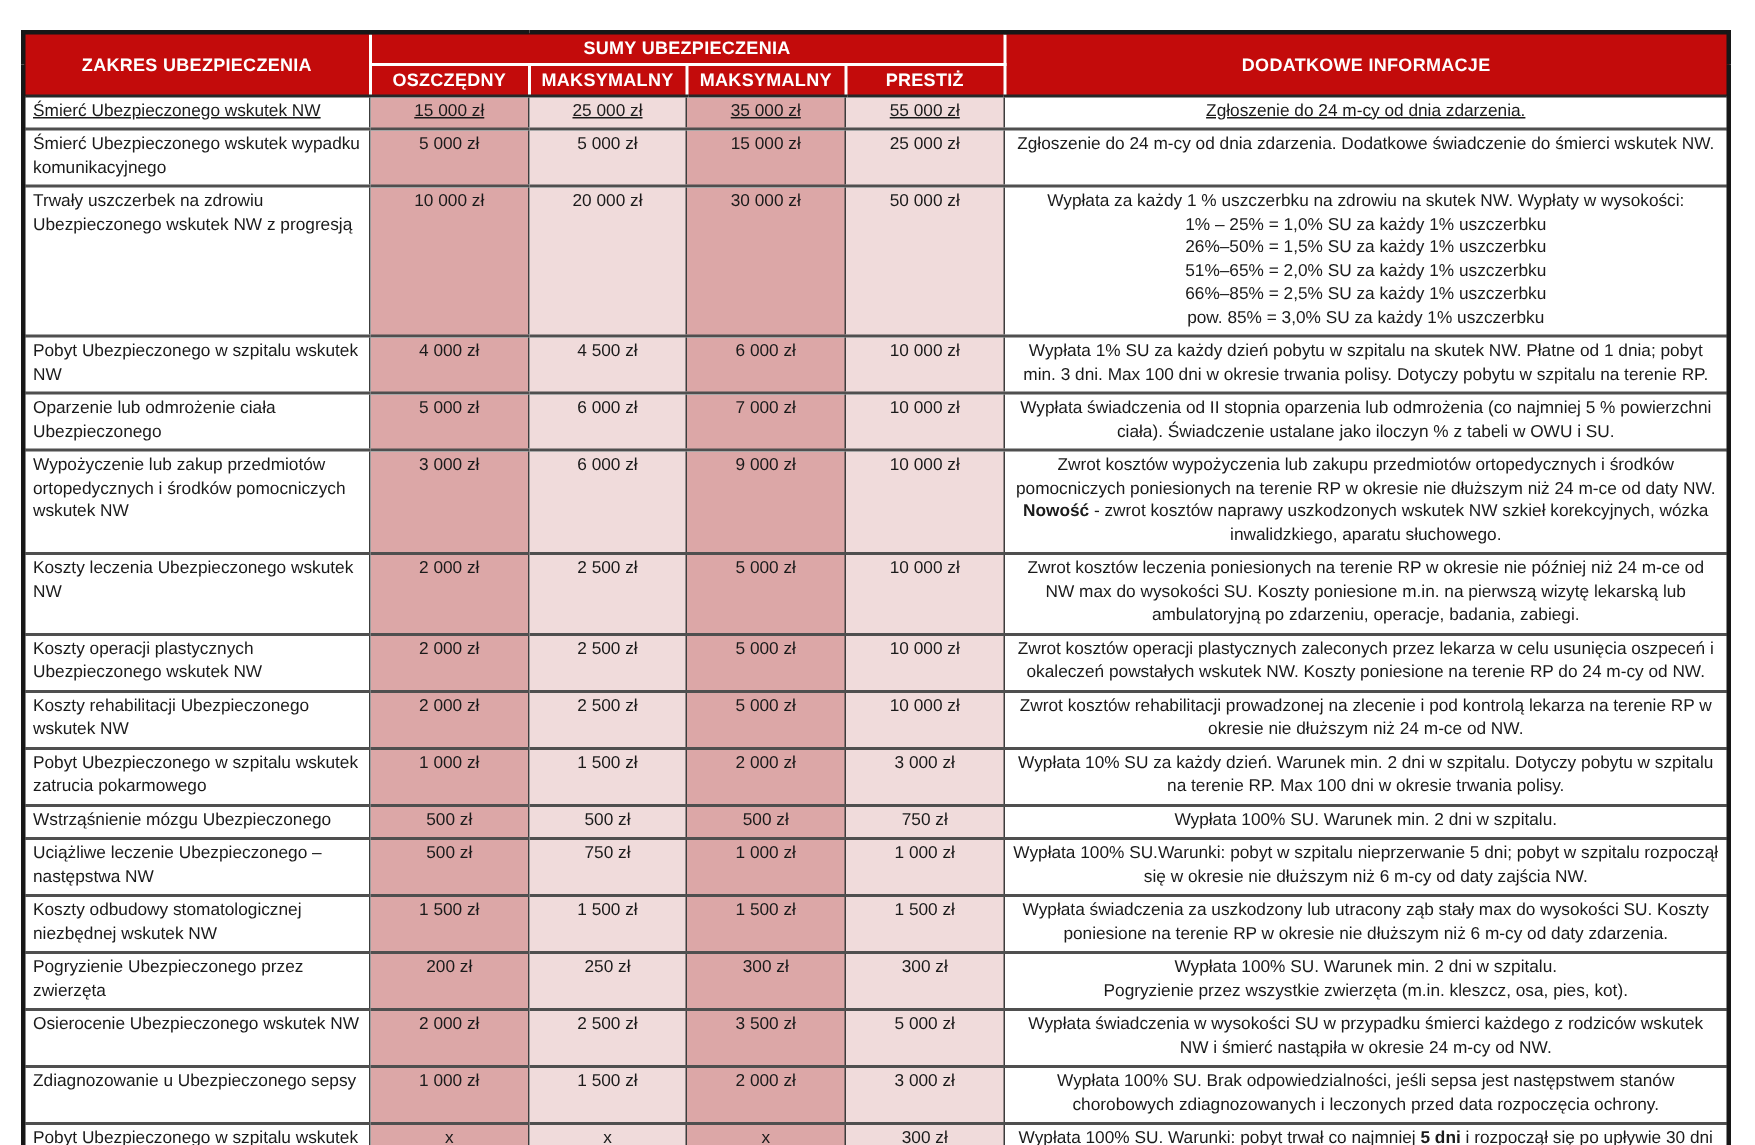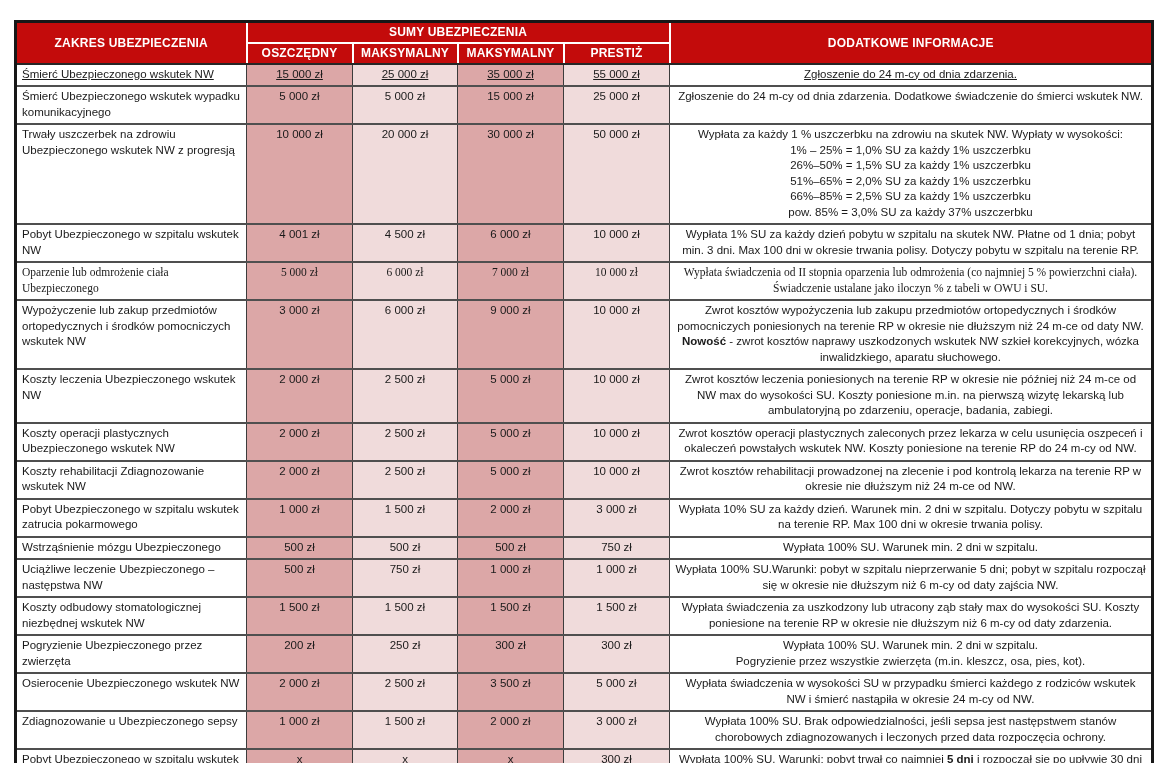--- a/index.html
+++ b/index.html
@@ -111,34 +111,34 @@
           <td class="c-val dark">10 000 zł</td>
           <td class="c-val light">20 000 zł</td>
           <td class="c-val dark">30 000 zł</td>
           <td class="c-val light">50 000 zł</td>
           <td class="c-info">
             <div class="line"><span>Wypłata za każdy 1 % uszczerbku na zdrowiu na skutek NW. Wypłaty w wysokości:</span></div>
             <div class="line"><span>1% – 25%  = 1,0% SU za każdy 1% uszczerbku</span></div>
             <div class="line"><span>26%–50% = 1,5% SU za każdy 1% uszczerbku</span></div>
             <div class="line"><span>51%–65% = 2,0% SU za każdy 1% uszczerbku</span></div>
             <div class="line"><span>66%–85% = 2,5% SU za każdy 1% uszczerbku</span></div>
-            <div class="line"><span>pow. 85% = 3,0% SU za każdy 37% uszczerbku</span></div>
+            <div class="line"><span>pow. 85% = 3,0% SU za każdy 1% uszczerbku</span></div>
           </td>
         </tr>
         <tr style="height: 33px; margin-top: 11px;">
           <td class="c-scope">Pobyt Ubezpieczonego w szpitalu wskutek NW</td>
-          <td class="c-val dark">4 001 zł</td>
+          <td class="c-val dark">4 000 zł</td>
           <td class="c-val light">4 500 zł</td>
           <td class="c-val dark">6 000 zł</td>
           <td class="c-val light">10 000 zł</td>
           <td class="c-info">
             <div class="line"><span>Wypłata 1% SU za każdy dzień pobytu w szpitalu na skutek NW. Płatne od 1 dnia; pobyt min. 3 dni.  Max 100 dni w okresie trwania polisy. Dotyczy pobytu w szpitalu na terenie RP.</span></div>
           </td>
         </tr>
-        <tr style="height: 31px; font-family: Liberation Serif, serif;">
+        <tr style="height: 31px;">
           <td class="c-scope">Oparzenie lub odmrożenie ciała Ubezpieczonego</td>
           <td class="c-val dark">5 000 zł</td>
           <td class="c-val light">6 000 zł</td>
           <td class="c-val dark">7 000 zł</td>
           <td class="c-val light">10 000 zł</td>
           <td class="c-info">
             <div class="line"><span>Wypłata świadczenia od II stopnia oparzenia lub odmrożenia (co najmniej 5 % powierzchni ciała). Świadczenie ustalane jako iloczyn % z tabeli w OWU i SU.</span></div>
           </td>
         </tr>
         <tr style="height: 62px;">
@@ -166,21 +166,21 @@
           <td class="c-scope">Koszty operacji plastycznych Ubezpieczonego wskutek NW</td>
           <td class="c-val dark">2 000 zł</td>
           <td class="c-val light">2 500 zł</td>
           <td class="c-val dark">5 000 zł</td>
           <td class="c-val light">10 000 zł</td>
           <td class="c-info">
             <div class="line"><span>Zwrot kosztów operacji plastycznych zaleconych przez lekarza w celu usunięcia oszpeceń i okaleczeń powstałych wskutek NW. Koszty poniesione na terenie RP do 24 m-cy od NW.</span></div>
           </td>
         </tr>
         <tr style="height: 32px;">
-          <td class="c-scope">Koszty rehabilitacji Zdiagnozowanie wskutek NW</td>
+          <td class="c-scope">Koszty rehabilitacji Ubezpieczonego wskutek NW</td>
           <td class="c-val dark">2 000 zł</td>
           <td class="c-val light">2 500 zł</td>
           <td class="c-val dark">5 000 zł</td>
           <td class="c-val light">10 000 zł</td>
           <td class="c-info">
             <div class="line"><span>Zwrot kosztów rehabilitacji prowadzonej na zlecenie i pod kontrolą lekarza na terenie RP w okresie nie dłuższym niż 24 m-ce od NW.</span></div>
           </td>
         </tr>
         <tr style="height: 35px;">
           <td class="c-scope">Pobyt Ubezpieczonego w szpitalu wskutek zatrucia pokarmowego</td>

